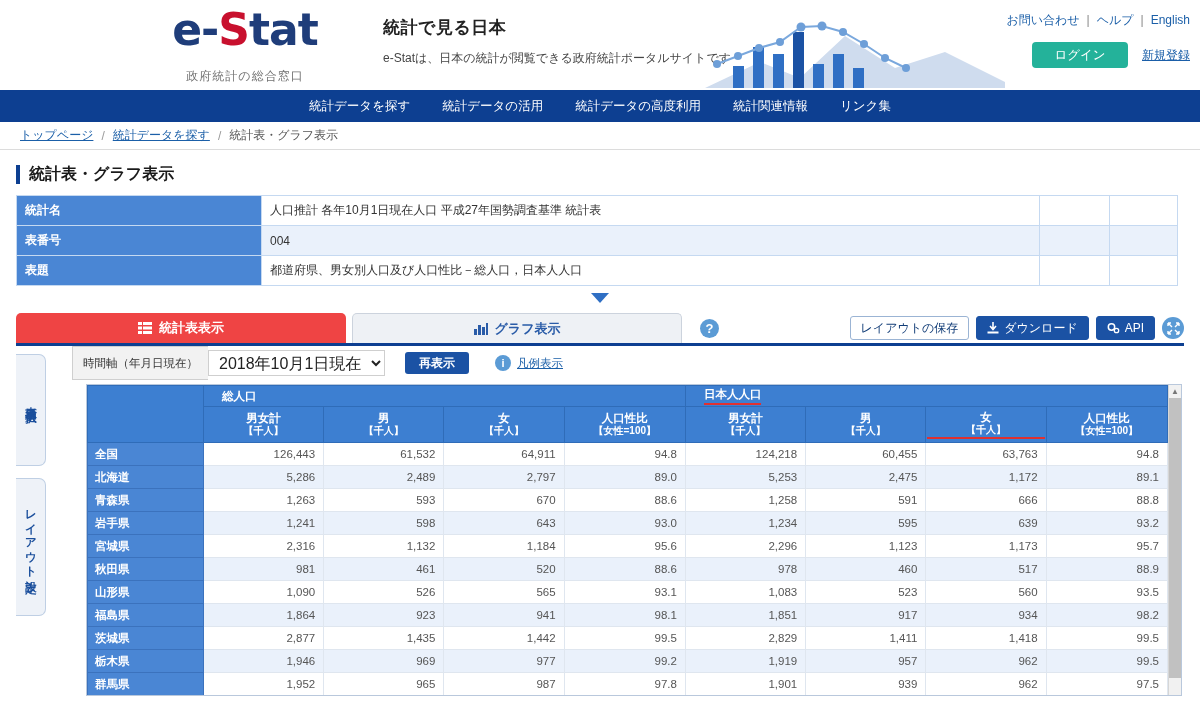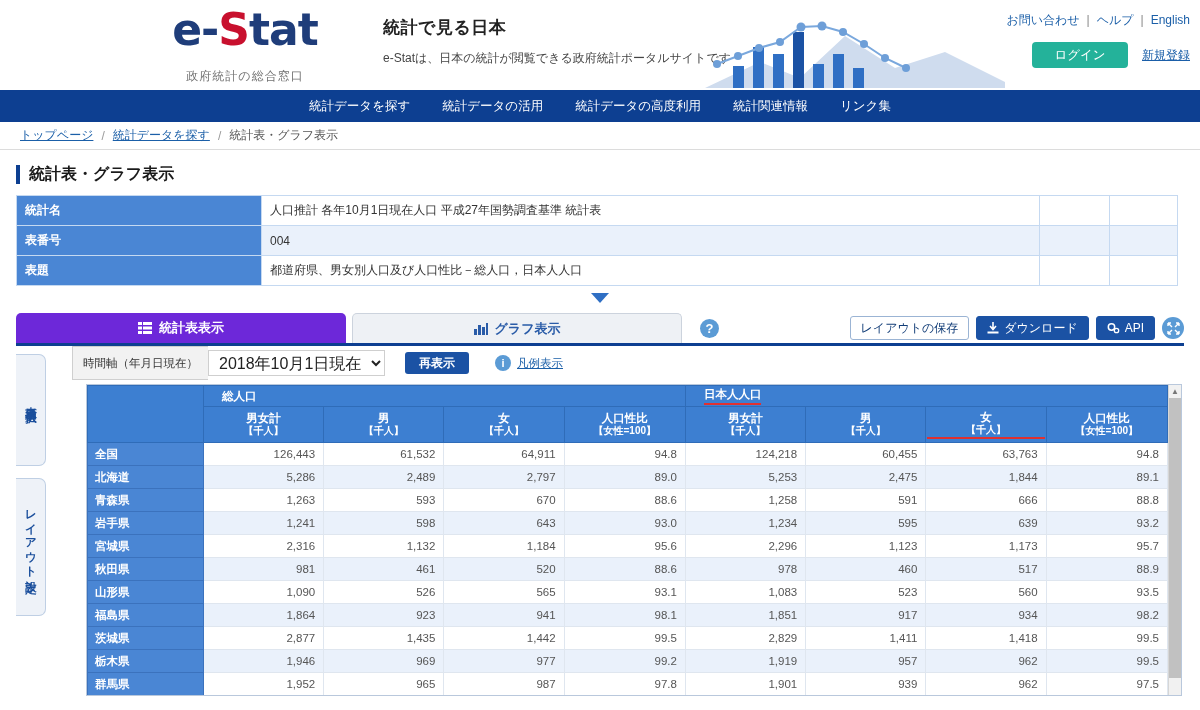--- a/index.html
+++ b/index.html
@@ -205,21 +205,21 @@
     display: flex;
     align-items: center;
     justify-content: center;
     gap: 7px;
     font-size: 13px;
     font-weight: bold;
     border-radius: 5px 5px 0 0;
     cursor: pointer;
   }
   .tab-active {
-    background: #6d28d9;
+    background: #ef4444;
     color: #fff;
   }
   .tab-inactive {
     background: #eef1f5;
     color: #2a5ca8;
     border: 1px solid #ccd3dd;
     border-bottom: none;
     margin-left: 6px;
   }
   .help-circle {
@@ -734,21 +734,21 @@
               <td class="dt-val">94.8</td>
             </tr>
             <tr class="alt">
               <th class="dt-rowhead">北海道</th>
               <td class="dt-val">5,286</td>
               <td class="dt-val">2,489</td>
               <td class="dt-val">2,797</td>
               <td class="dt-val">89.0</td>
               <td class="dt-val">5,253</td>
               <td class="dt-val">2,475</td>
-              <td class="dt-val">1,844</td>
+              <td class="dt-val">1,172</td>
               <td class="dt-val">89.1</td>
             </tr>
             <tr>
               <th class="dt-rowhead">青森県</th>
               <td class="dt-val">1,263</td>
               <td class="dt-val">593</td>
               <td class="dt-val">670</td>
               <td class="dt-val">88.6</td>
               <td class="dt-val">1,258</td>
               <td class="dt-val">591</td>

